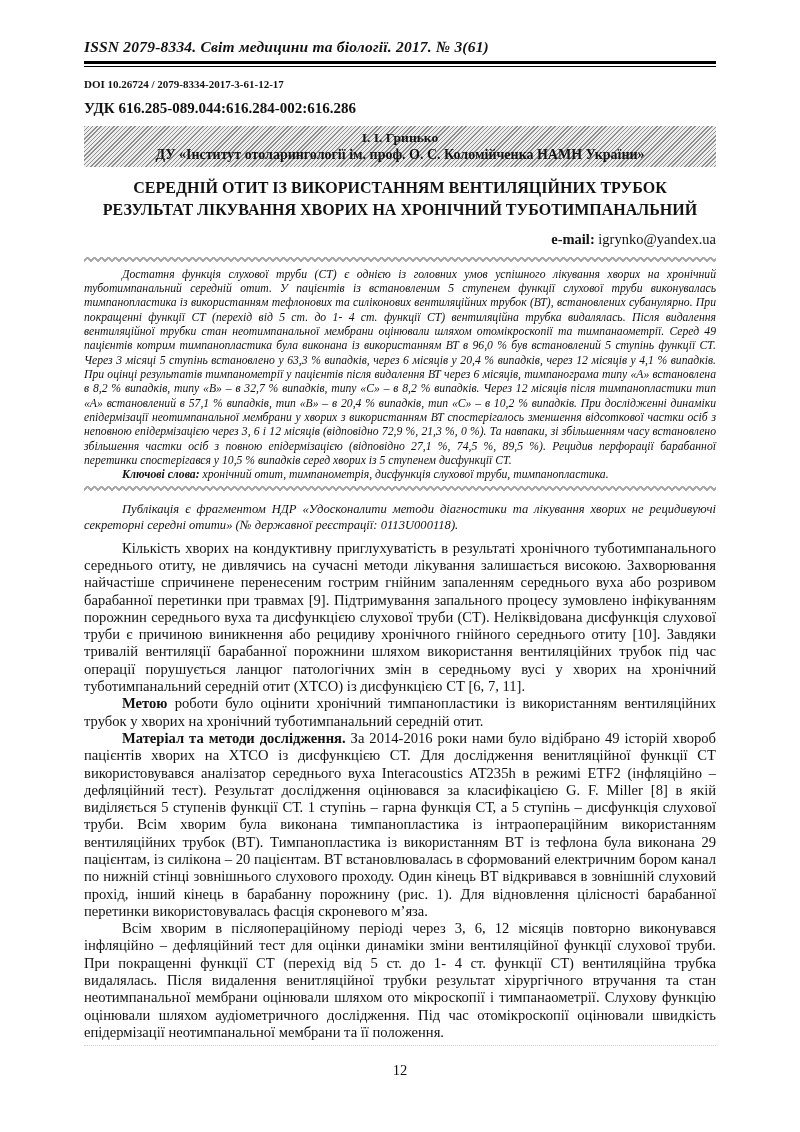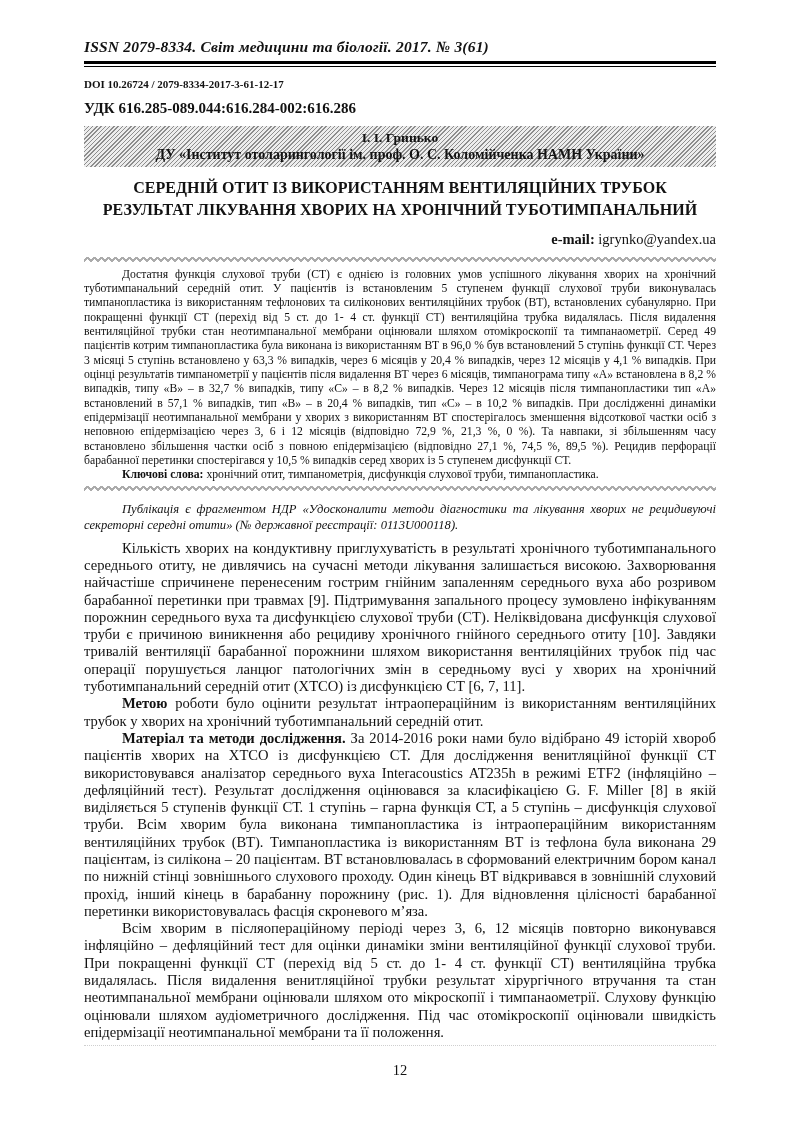--- a/index.html
+++ b/index.html
@@ -26,21 +26,21 @@
   .email-line b{font-weight:bold;}
   .zigzag{
     height:6px;margin-top:9px;
     background-image:
       linear-gradient(45deg,rgba(0,0,0,0) 62%,#ababab 62%,#ababab 84%,rgba(0,0,0,0) 84%),
       linear-gradient(-45deg,rgba(0,0,0,0) 62%,#ababab 62%,#ababab 84%,rgba(0,0,0,0) 84%);
     background-size:7px 7px;background-repeat:repeat-x;
   }
   .zigzag.tight{margin-top:3px;}
   .abstract{margin-top:5px;font-size:11.7px;line-height:14.35px;text-align:justify;}
-  .abstract p{margin:0;text-indent:38px;}
+  .abstract p{margin:0;text-indent:38px;font-style:italic;}
   .keywords b{font-weight:bold;}
   .ndr-note{margin-top:9px;font-size:12.6px;line-height:16px;font-style:italic;text-align:justify;text-indent:38px;}
   .body-text{margin-top:7px;font-size:14.6px;line-height:17.3px;text-align:justify;}
   .body-text p{margin:0;text-indent:38px;}
   .body-text b{font-weight:bold;}
   .dotted-rule{margin-top:4px;border-top:1.5px dotted #cfcfcf;height:0;}
   .page-number{margin-top:16px;text-align:center;font-size:14.5px;}
 </style>
 </head>
 <body>
@@ -72,21 +72,21 @@
     <p>Достатня функція слухової труби (СТ) є однією із головних умов успішного лікування хворих на хронічний туботимпанальний середній отит. У пацієнтів із встановленим 5 ступенем функції слухової труби виконувалась тимпанопластика із використанням тефлонових та силіконових вентиляційних трубок (ВТ), встановлених субанулярно. При покращенні функції СТ (перехід від 5 ст. до 1- 4 ст. функції СТ) вентиляційна трубка видалялась. Після видалення вентиляційної трубки стан неотимпанальної мембрани оцінювали шляхом отомікроскопії та тимпанаометрії. Серед 49 пацієнтів котрим тимпанопластика була виконана із використанням ВТ в 96,0 % був встановлений 5 ступінь функції СТ. Через 3 місяці 5 ступінь встановлено у 63,3 % випадків, через 6 місяців у 20,4 % випадків, через 12 місяців у 4,1 % випадків. При оцінці результатів тимпанометрії у пацієнтів після видалення ВТ через 6 місяців, тимпанограма типу «А» встановлена в 8,2 % випадків, типу «В» – в 32,7 % випадків, типу «С» – в 8,2 % випадків. Через 12 місяців після тимпанопластики тип «А» встановлений в 57,1 % випадків, тип «В» – в 20,4 % випадків, тип «С» – в 10,2 % випадків. При дослідженні динаміки епідермізації неотимпанальної мембрани у хворих з використанням ВТ спостерігалось зменшення відсоткової частки осіб з неповною епідермізацією через 3, 6 і 12 місяців (відповідно 72,9 %, 21,3 %, 0 %). Та навпаки, зі збільшенням часу встановлено збільшення частки осіб з повною епідермізацією (відповідно 27,1 %, 74,5 %, 89,5 %). Рецидив перфорації барабанної перетинки спостерігався у 10,5 % випадків серед хворих із 5 ступенем дисфункції СТ.</p>
     <p class="keywords"><b>Ключові слова:</b><span> хронічний отит, тимпанометрія, дисфункція слухової труби, тимпанопластика.</span></p>
   </div>
 
   <div class="zigzag tight"></div>
 
   <div class="ndr-note">Публікація є фрагментом НДР «Удосконалити методи діагностики та лікування хворих не рецидивуючі секреторні середні отити» (№ державної реєстрації: 0113U000118).</div>
 
   <div class="body-text">
     <p><b></b><span>Кількість хворих на кондуктивну приглухуватість в результаті хронічного туботимпанального середнього отиту, не дивлячись на сучасні методи лікування залишається високою. Захворювання найчастіше спричинене перенесеним гострим гнійним запаленням середнього вуха або розривом барабанної перетинки при травмах [9]. Підтримування запального процесу зумовлено інфікуванням порожнин середнього вуха та дисфункцією слухової труби (СТ). Неліквідована дисфункція слухової труби є причиною виникнення або рецидиву хронічного гнійного середнього отиту [10]. Завдяки тривалій вентиляції барабанної порожнини шляхом використання вентиляційних трубок під час операції порушується ланцюг патологічних змін в середньому вусі у хворих на хронічний туботимпанальний середній отит (ХТСО) із дисфункцією СТ [6, 7, 11].</span></p>
-    <p><b>Метою</b><span> роботи було оцінити результат інтраопераційним із використанням вентиляційних трубок у хворих на хронічний туботимпанальний середній отит.</span></p>
+    <p><b>Метою</b><span> роботи було оцінити хронічний тимпанопластики із використанням вентиляційних трубок у хворих на хронічний туботимпанальний середній отит.</span></p>
     <p><b>Матеріал та методи дослідження.</b><span> За 2014-2016 роки нами було відібрано 49 історій хвороб пацієнтів хворих на ХТСО із дисфункцією СТ. Для дослідження венитляційної функції СТ використовувався аналізатор середнього вуха Interacoustics AT235h в режимі ETF2 (інфляційно – дефляційний тест). Результат дослідження оцінювався за класифікацією G. F. Miller [8] в якій виділяється 5 ступенів функції СТ. 1 ступінь – гарна функція СТ, а 5 ступінь – дисфункція слухової труби. Всім хворим була виконана тимпанопластика із інтраопераційним використанням вентиляційних трубок (ВТ). Тимпанопластика із використанням ВТ із тефлона була виконана 29 пацієнтам, із силікона – 20 пацієнтам. ВТ встановлювалась в сформований електричним бором канал по нижній стінці зовнішнього слухового проходу. Один кінець ВТ відкривався в зовнішній слуховий прохід, інший кінець в барабанну порожнину (рис. 1). Для відновлення цілісності барабанної перетинки використовувалась фасція скроневого м’яза.</span></p>
     <p><b></b><span>Всім хворим в післяопераційному періоді через 3, 6, 12 місяців повторно виконувався інфляційно – дефляційний тест для оцінки динаміки зміни вентиляційної функції слухової труби. При покращенні функції СТ (перехід від 5 ст. до 1- 4 ст. функції СТ) вентиляційна трубка видалялась. Після видалення венитляційної трубки результат хірургічного втручання та стан неотимпанальної мембрани оцінювали шляхом ото мікроскопії і тимпанаометрії. Слухову функцію оцінювали шляхом аудіометричного дослідження. Під час отомікроскопії оцінювали швидкість епідермізації неотимпанальної мембрани та її положення.</span></p>
   </div>
 
   <div class="dotted-rule"></div>
 
   <div class="page-number">12</div>
 
 </div>
 

